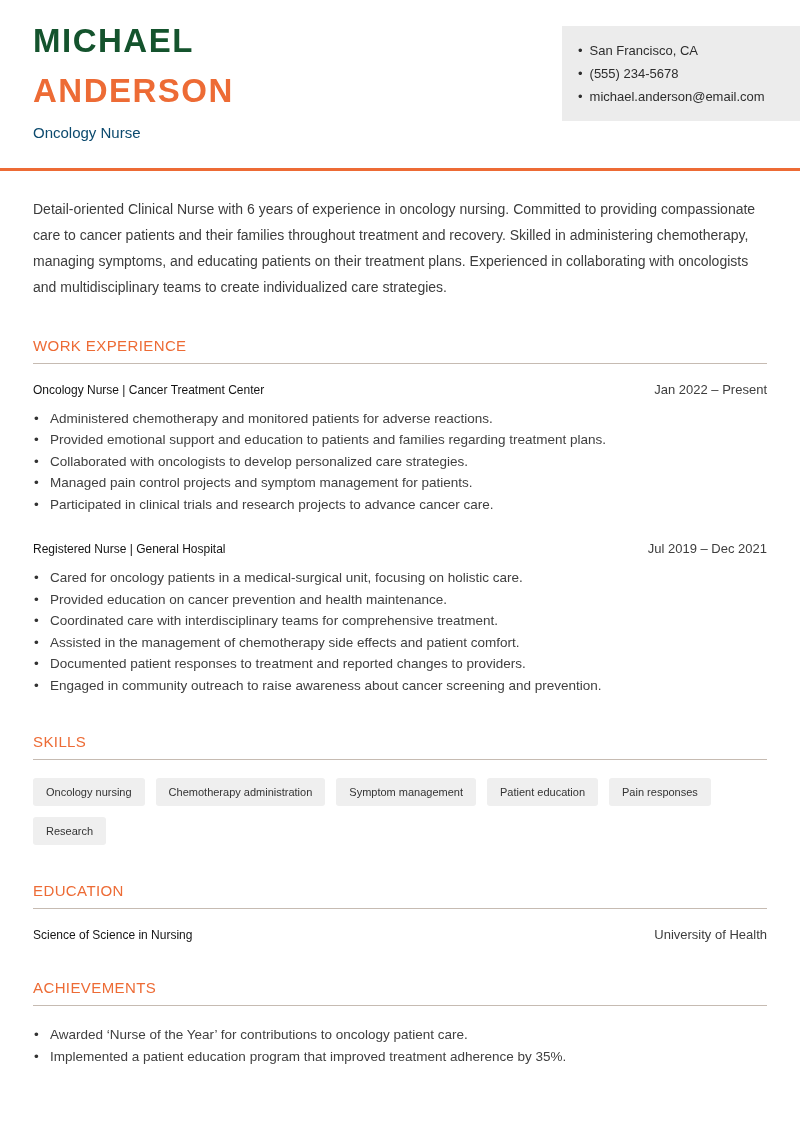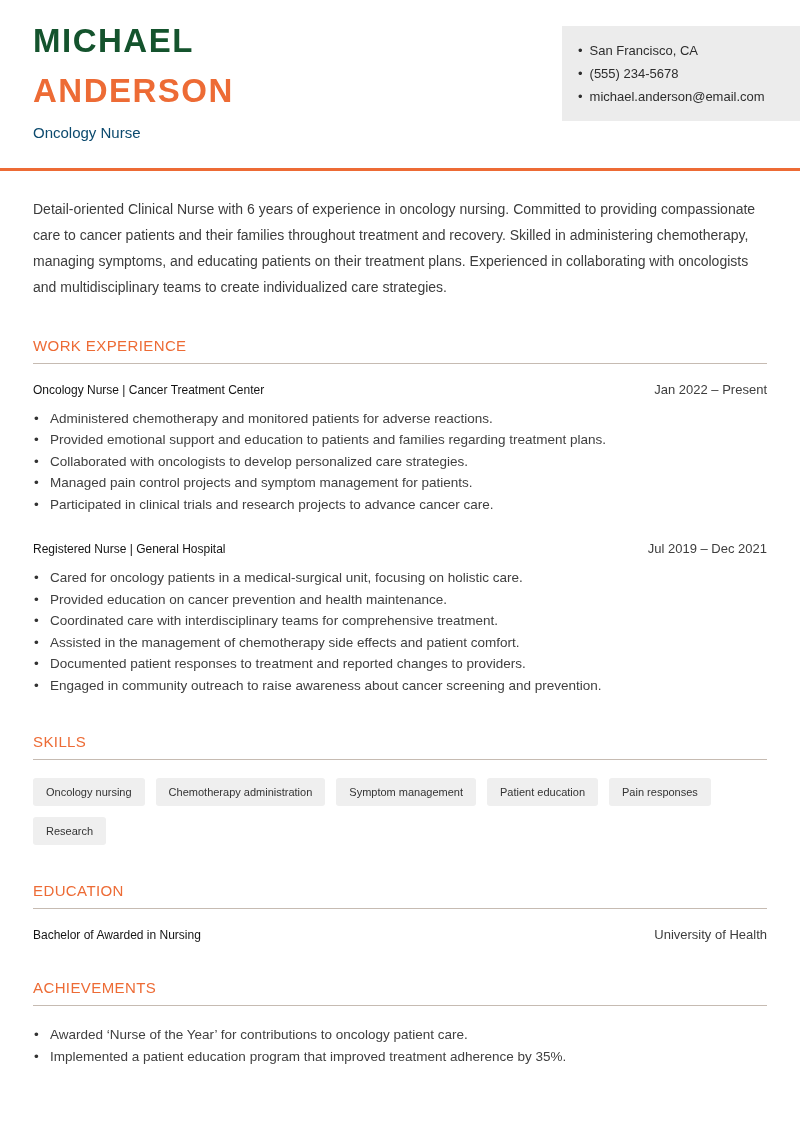--- a/index.html
+++ b/index.html
@@ -190,21 +190,21 @@
       <span class="tag">Symptom management</span>
       <span class="tag">Patient education</span>
       <span class="tag">Pain responses</span>
       <span class="tag">Research</span>
     </div>
   </div>
 
   <div class="section">
     <div class="section-title">EDUCATION</div>
     <div class="row-head">
-      <span class="row-title">Bachelor of Awarded in Nursing</span>
+      <span class="row-title">Science of Science in Nursing</span>
       <span class="row-right">University of Health</span>
     </div>
   </div>
 
   <div class="section">
     <div class="section-title">ACHIEVEMENTS</div>
     <ul class="bullets" style="margin-top:0;">
       <li>Awarded ‘Nurse of the Year’ for contributions to oncology patient care.</li>
       <li>Implemented a patient education program that improved treatment adherence by 35%.</li>
     </ul>

